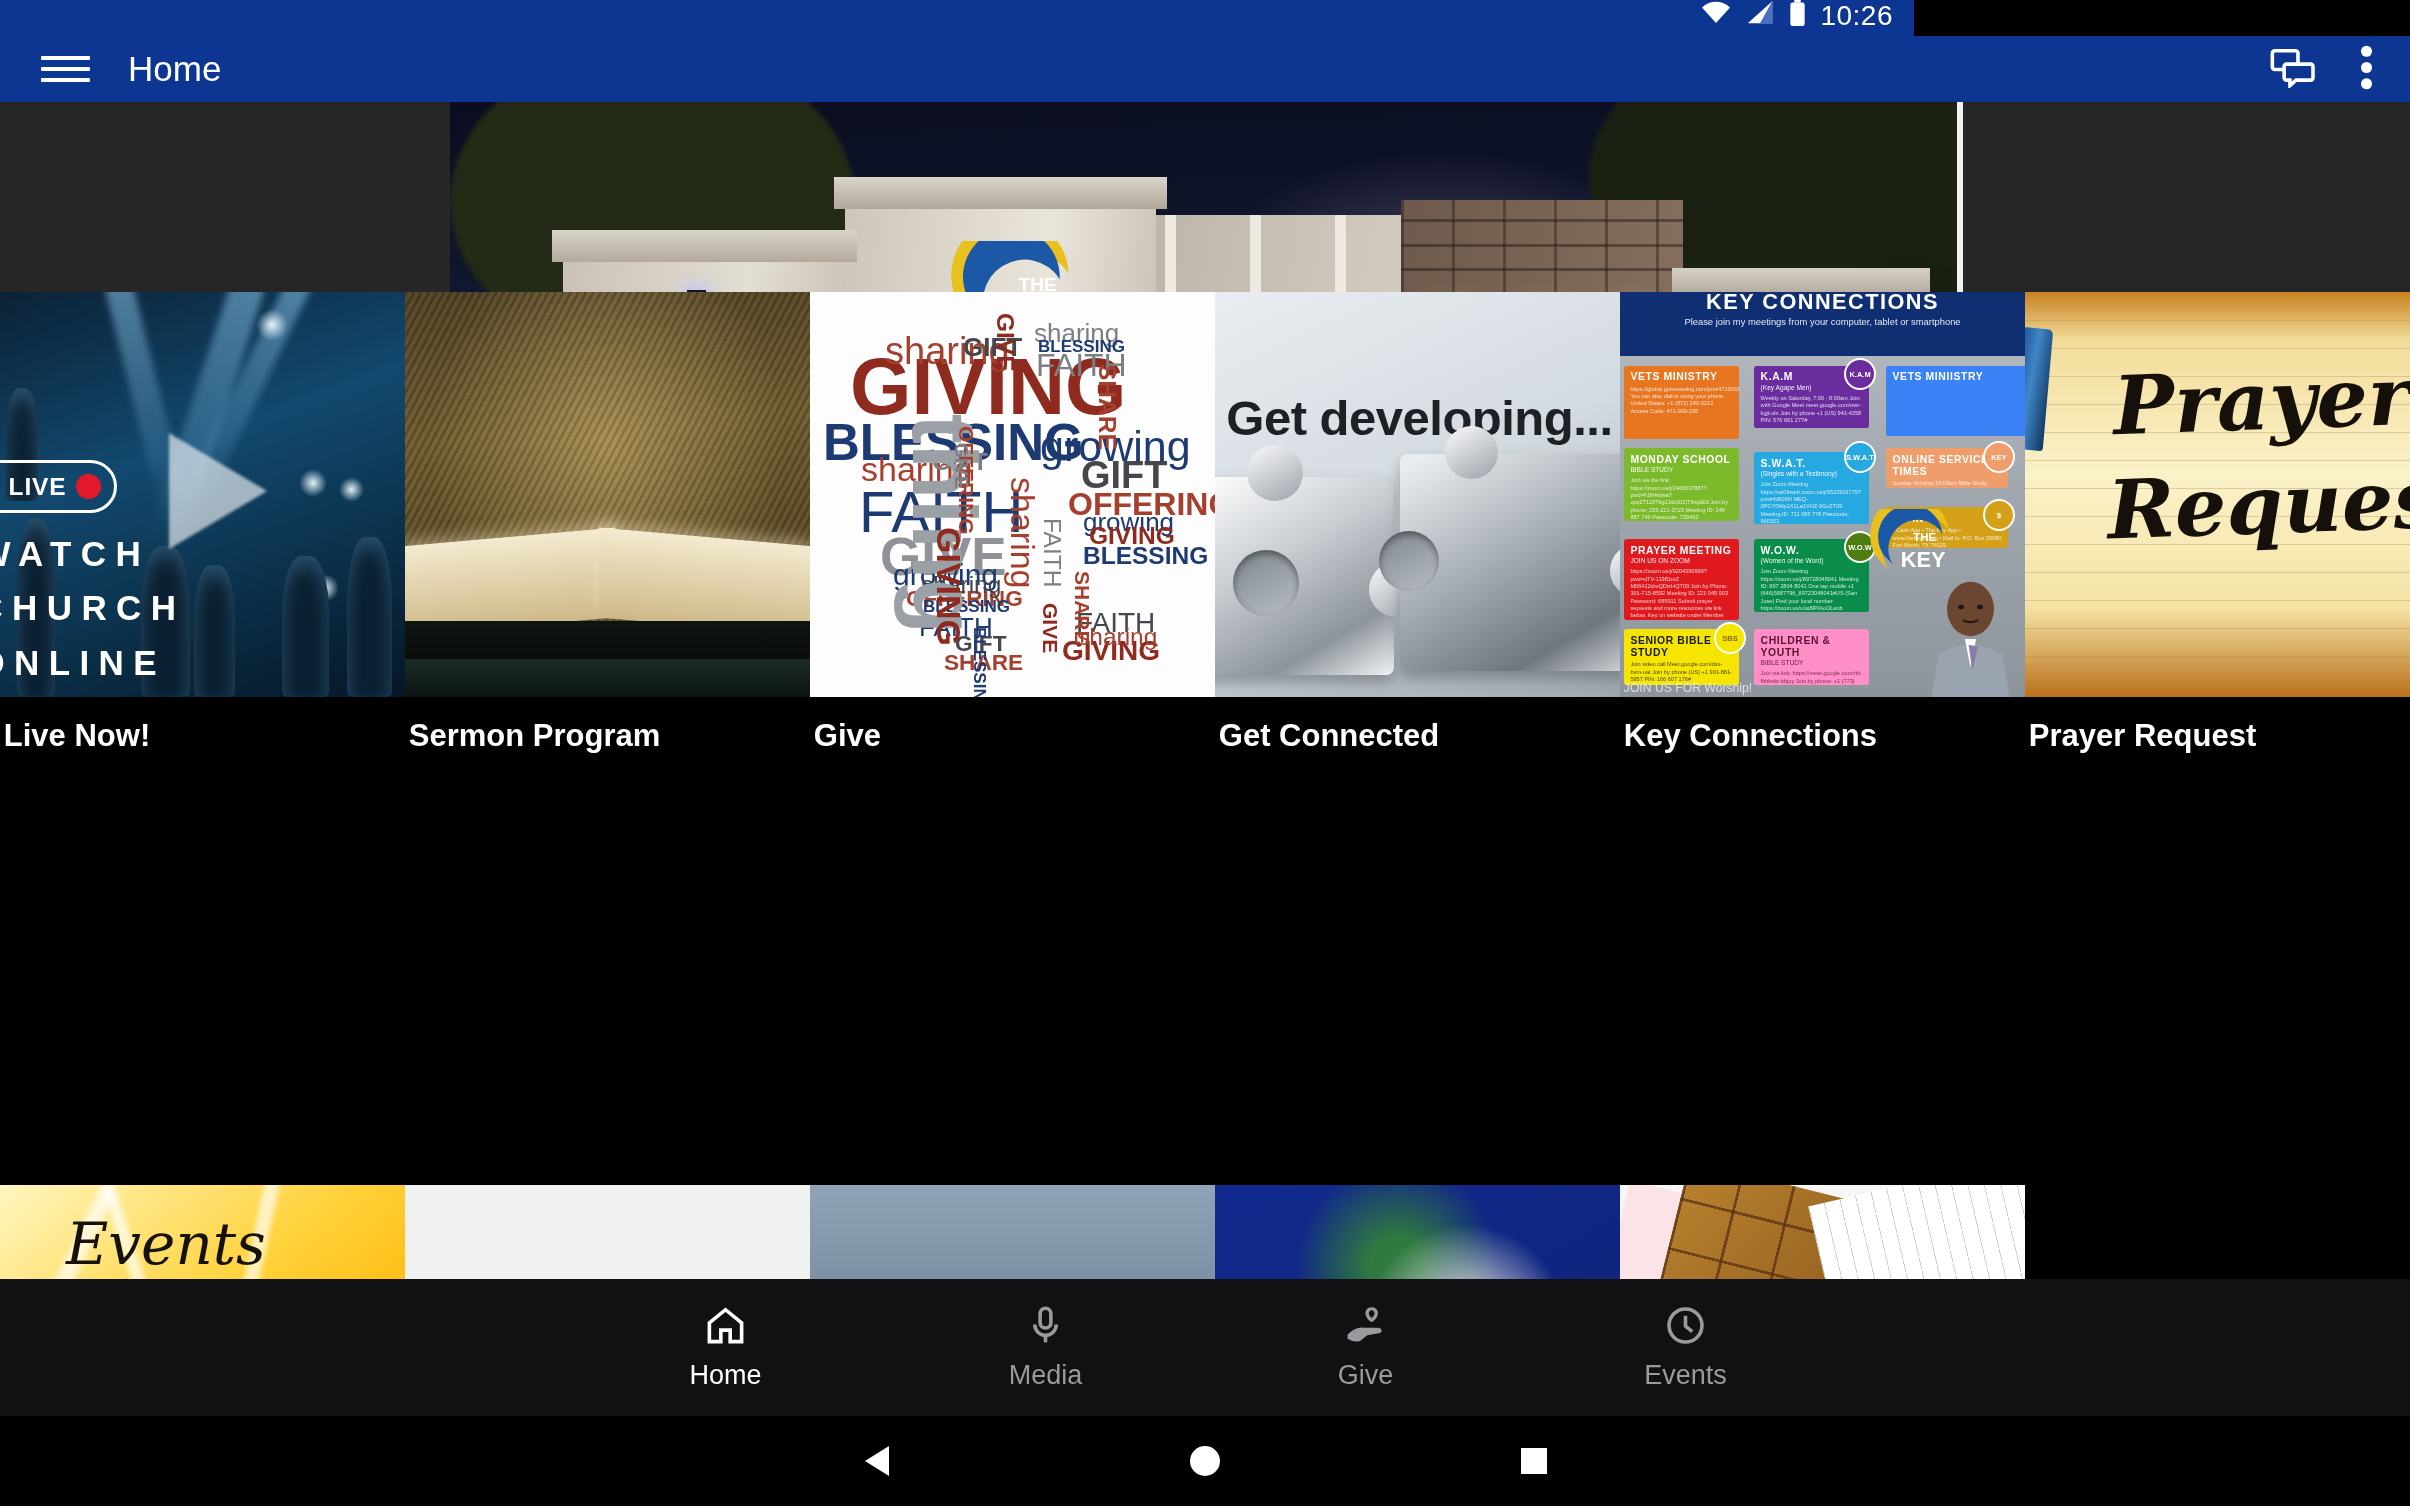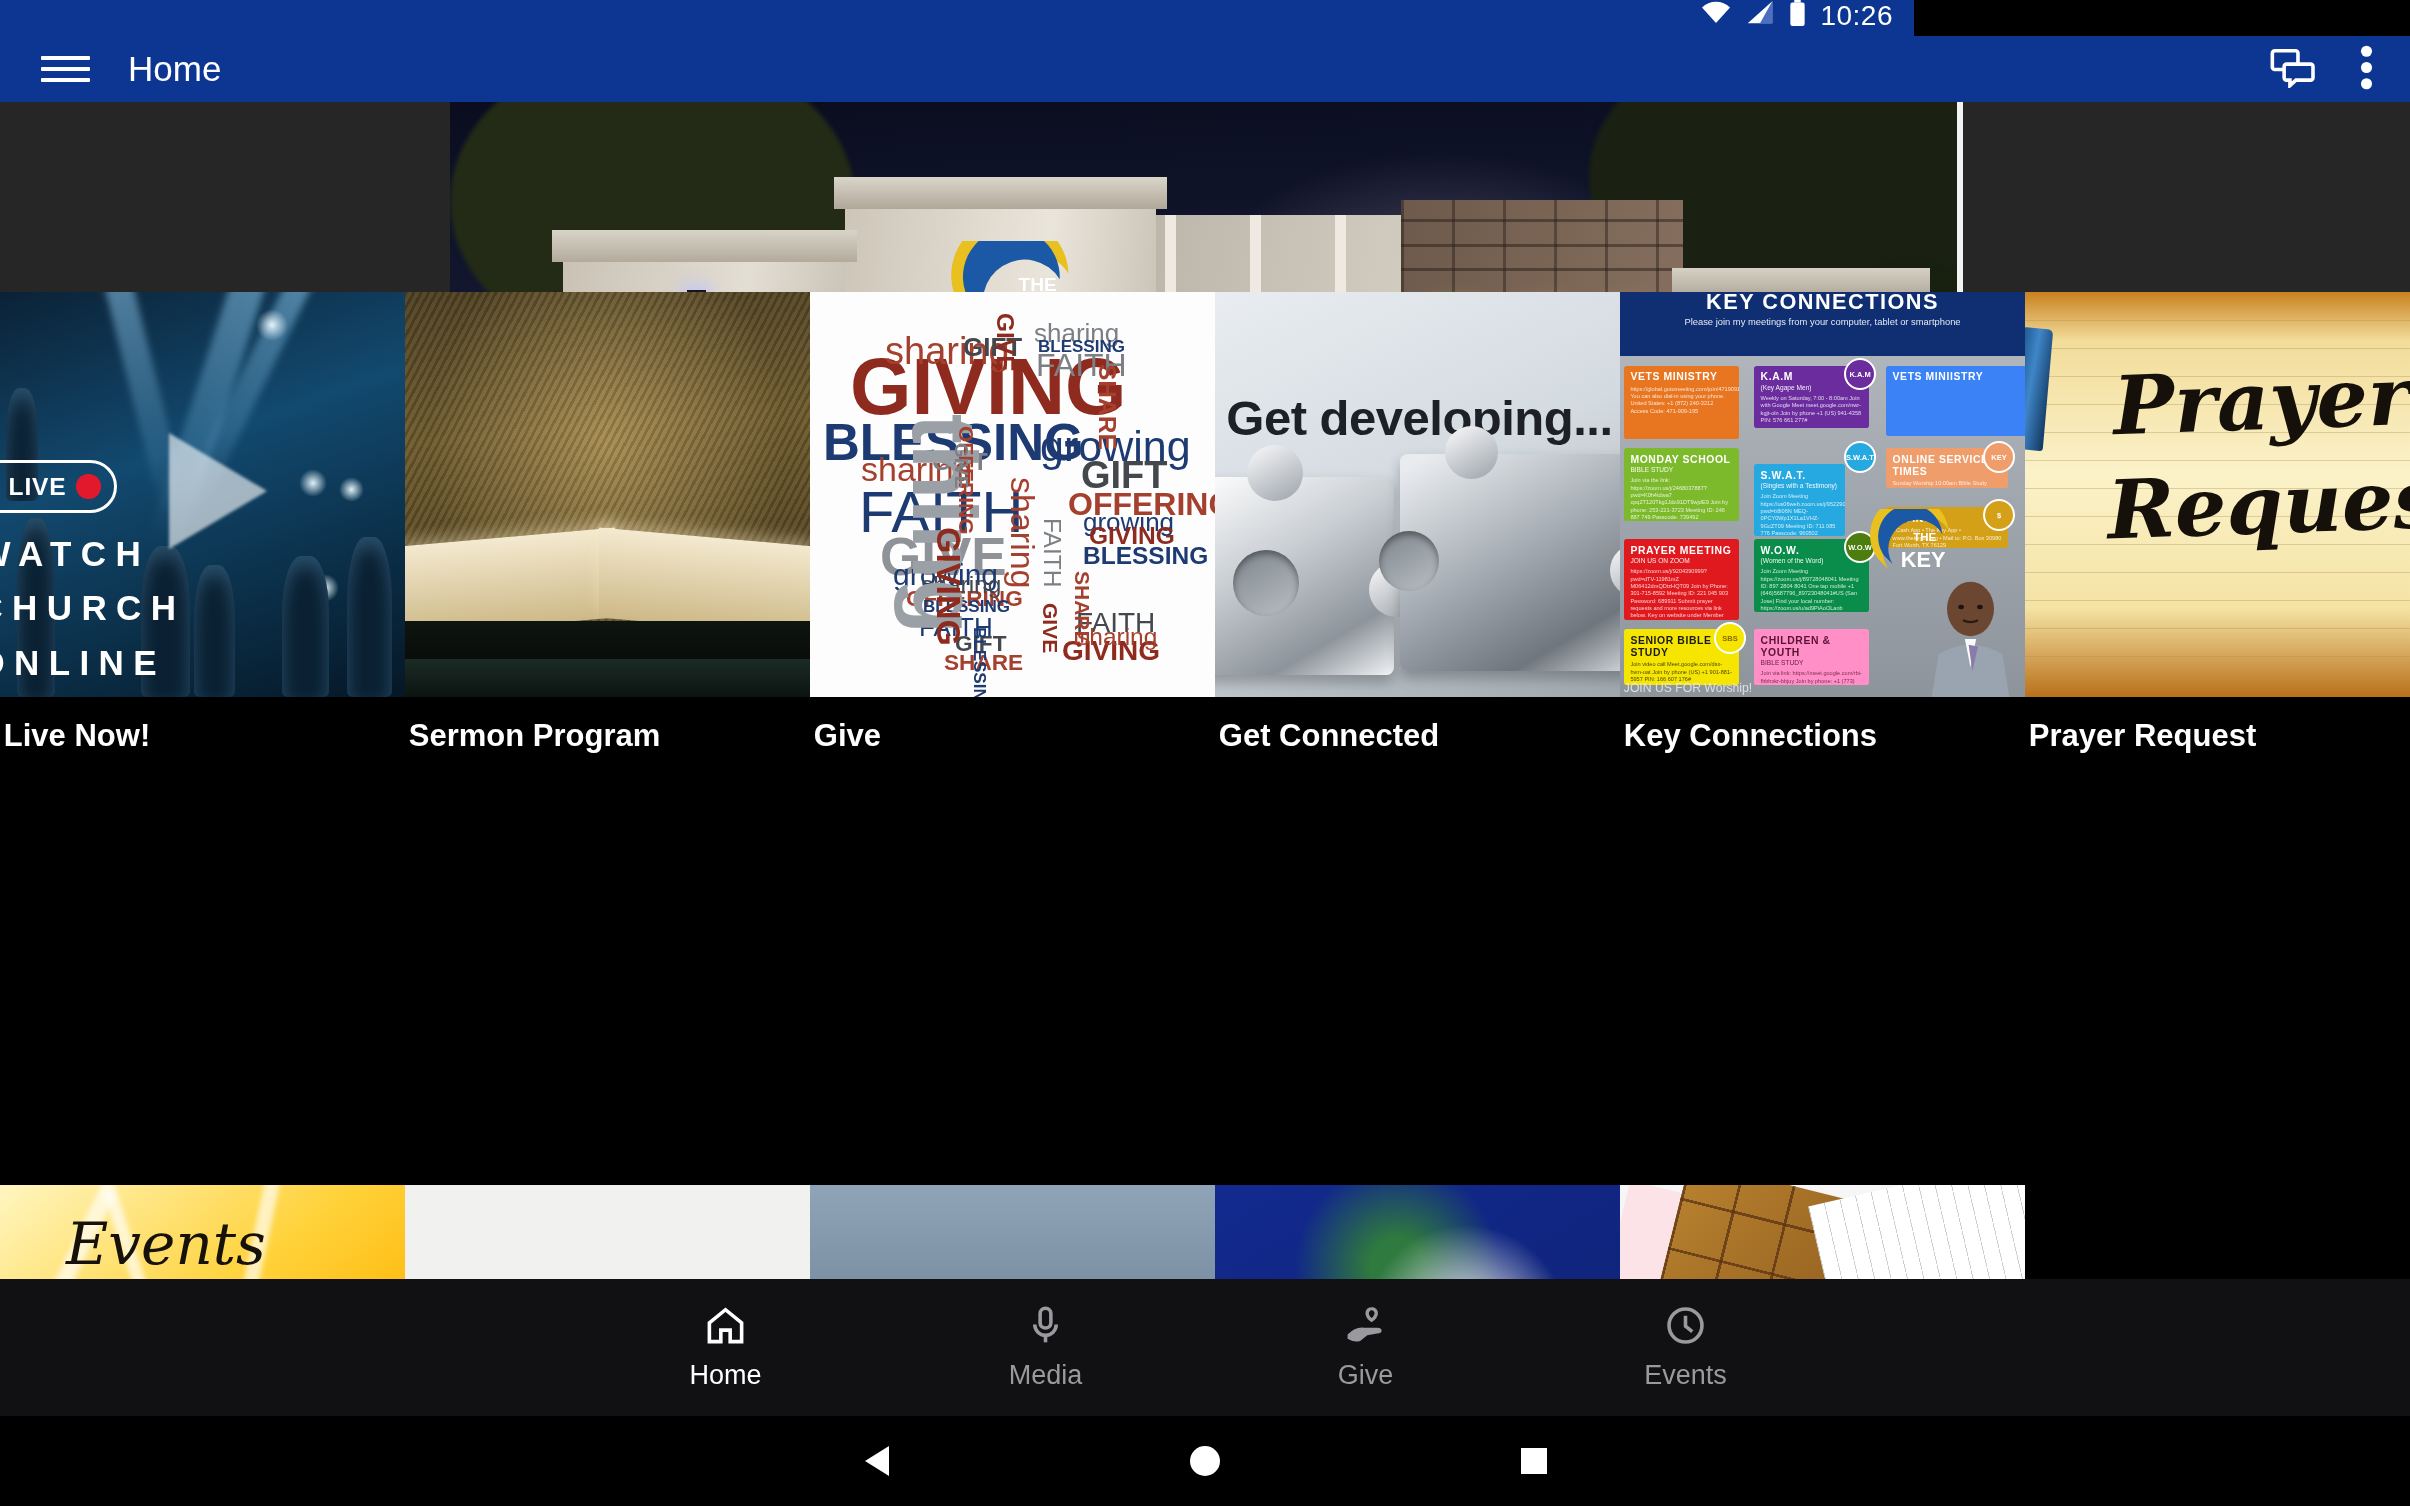--- a/index.html
+++ b/index.html
@@ -546,21 +546,21 @@
             <div class="tile" style="left: 3.8px; top: 90px; width: 115px; height: 73px; background: rgb(124, 186, 44);">
               <b>MONDAY SCHOOL</b>
               <i>BIBLE STUDY</i>
               <u>Join via the link:
 https://zoom.us/j/2468037887?pwd=K0h4tdwa7
 cpq2T120Tkg1Jdo91DT9wjdE9
 Join by phone: 253-221-3723
 Meeting ID: 246 887 749
 Passcode: 739492</u>
             </div>
-            <div class="tile" style="left: 134px; top: 106px; width: 91px; height: 72px; background: rgb(38, 169, 224);">
+            <div class="tile" style="left: 134px; top: 94px; width: 115px; height: 72px; background: rgb(38, 169, 224);">
               <b>S.W.A.T.</b>
               <i>(Singles with a Testimony)</i>
               <u>Join Zoom Meeting
 
 https://us06web.zoom.us/j/9522901779?pwd=b8i06N
 MEQ-0PCY0Wp1X1La1VHZ-9GcZT09
 
 Meeting ID: 711 085 776
 Passcode: 960502</u>
             </div>

